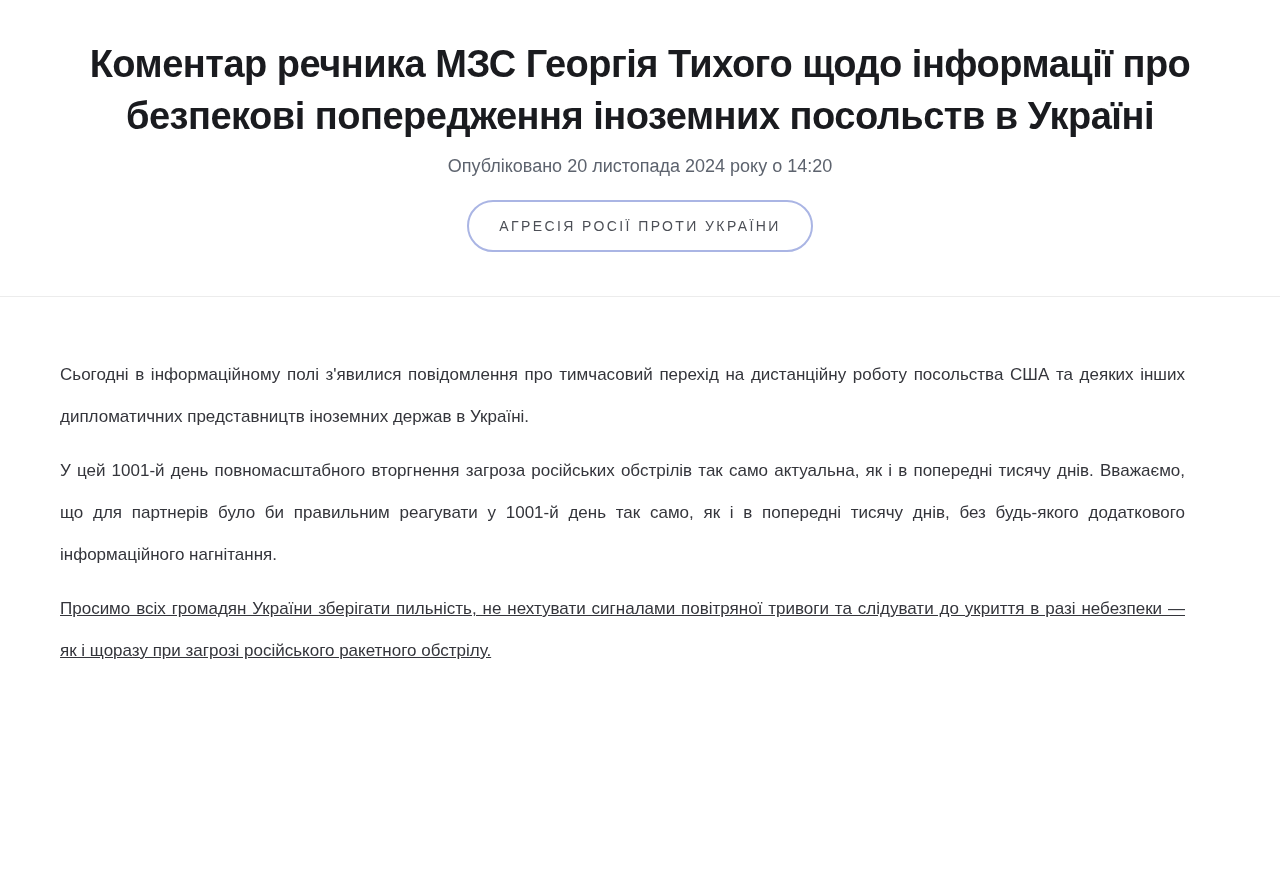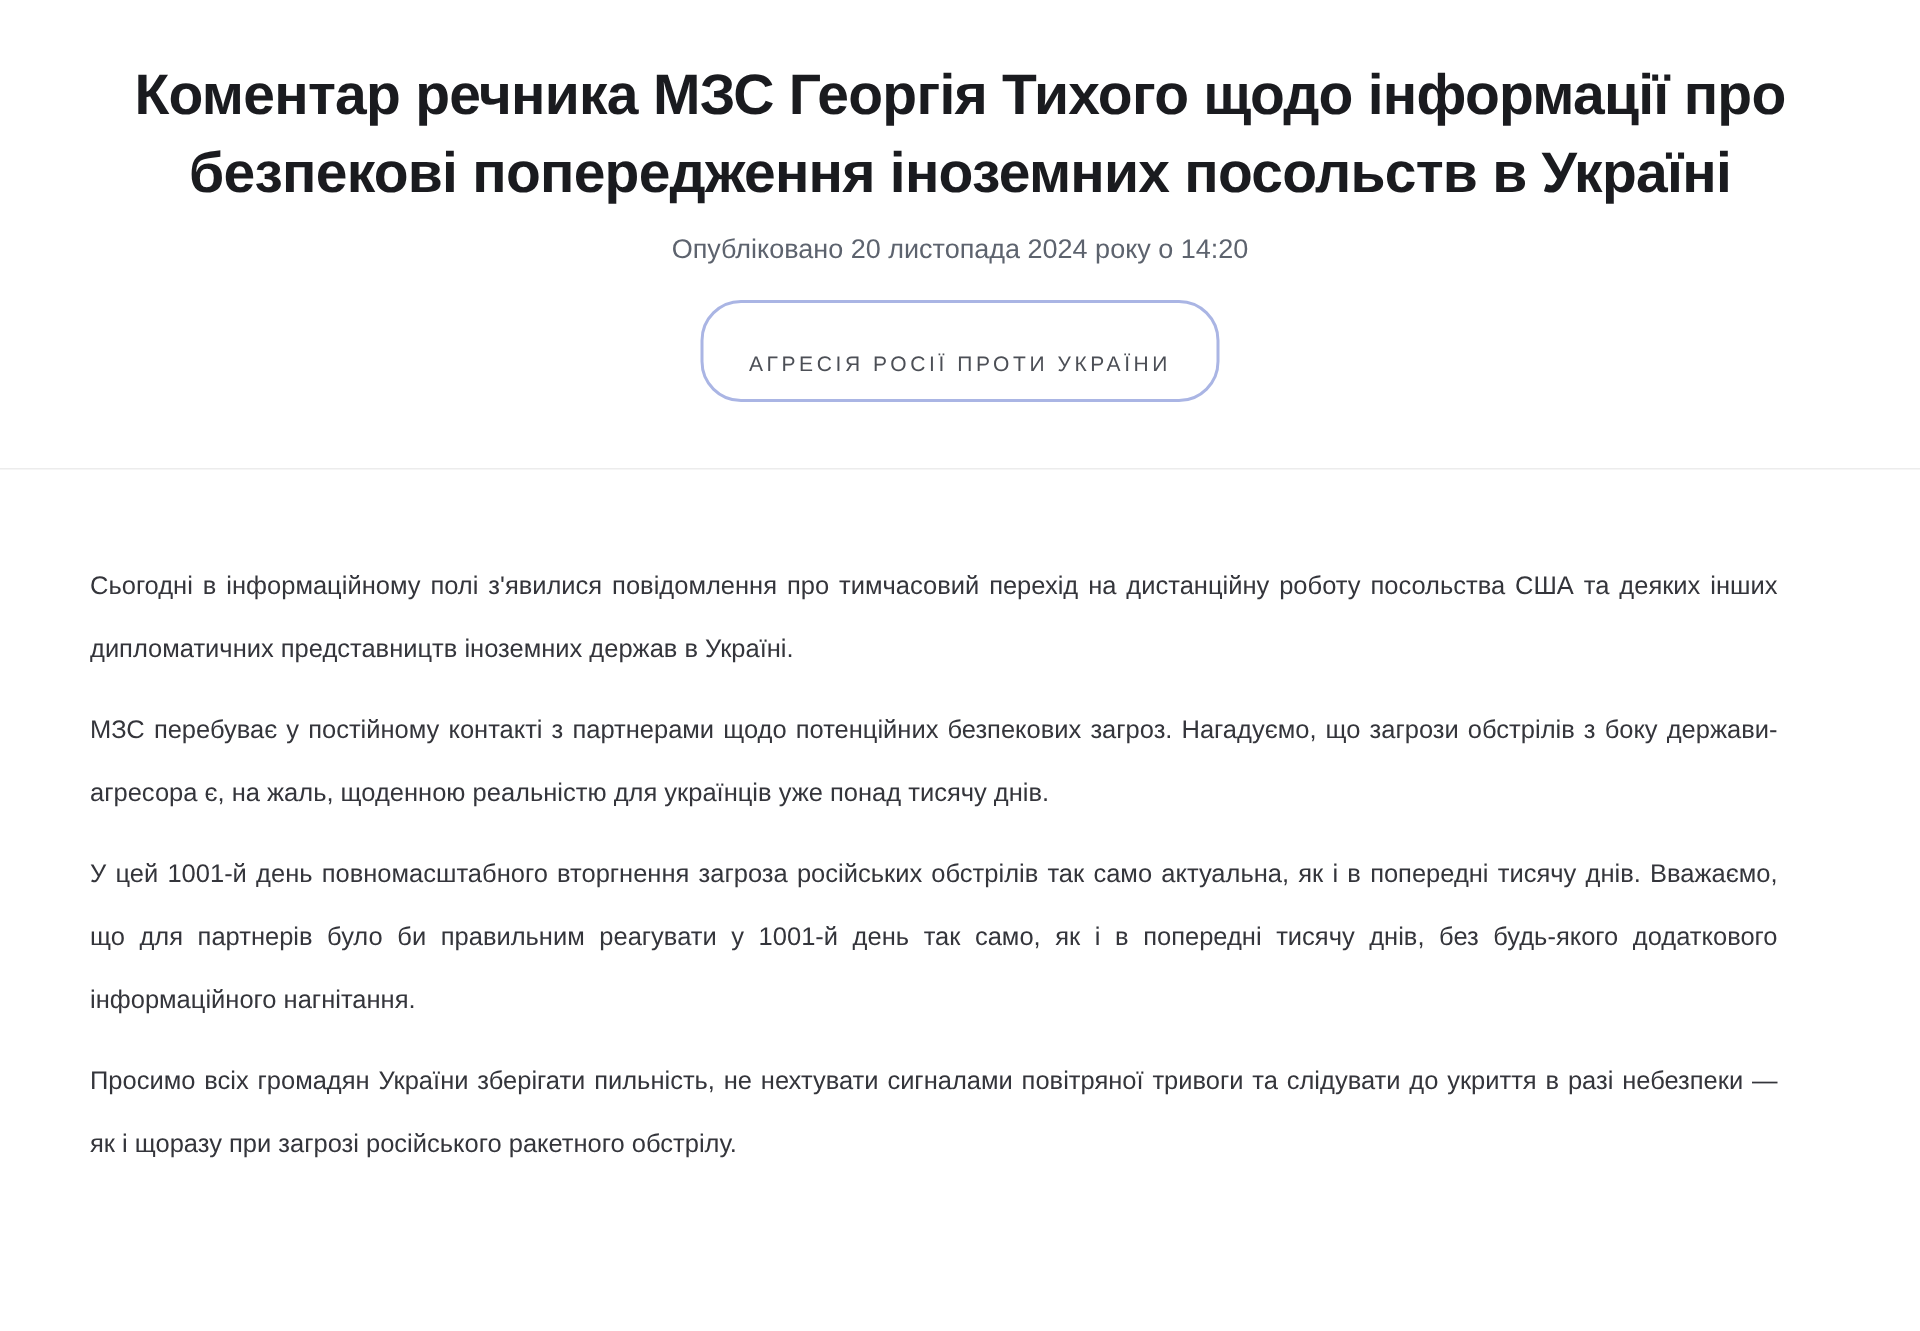--- a/index.html
+++ b/index.html
@@ -43,21 +43,21 @@
 
   .tag-wrap {
     margin-top: 22px;
   }
 
   .topic-tag {
     display: inline-block;
     background: #ffffff;
     border: 2px solid #aab5e4;
     border-radius: 27px;
-    padding: 32px 30px 15px 30px;
+    padding: 16px 30px 15px 30px;
     font-family: "Liberation Sans", sans-serif;
     font-size: 14px;
     line-height: 17px;
     letter-spacing: 2.4px;
     text-transform: uppercase;
     color: #4c4f56;
     cursor: pointer;
   }
 
   
@@ -76,20 +76,21 @@
   .article-body p {
     font-size: 17px;
     line-height: 42px;
     color: #34353b;
     text-align: justify;
     margin-bottom: 12px;
   }
 
   .article-body p:last-child {
     margin-bottom: 0;
+    text-decoration: underline;
   }
 </style>
 </head>
 <body>
 
 <main class="page">
 
   <header class="article-header">
     <h1 class="article-title">Коментар речника МЗС Георгія Тихого щодо інформації про безпекові попередження іноземних посольств в Україні</h1>
 
@@ -97,18 +98,17 @@
 
     <div class="tag-wrap">
       <button class="topic-tag">АГРЕСІЯ РОСІЇ ПРОТИ УКРАЇНИ</button>
     </div>
   </header>
 
   <hr class="section-divider">
 
   <section class="article-body">
     <p>Сьогодні в інформаційному полі з'явилися повідомлення про тимчасовий перехід на дистанційну роботу посольства США та деяких інших дипломатичних представництв іноземних держав в Україні.</p>
-    <p>МЗС перебуває у постійному контакті з партнерами щодо потенційних безпекових загроз. Нагадуємо, що загрози обстрілів з боку держави-агресора є, на жаль, щоденною реальністю для українців уже понад тисячу днів.</p>
     <p>У цей 1001-й день повномасштабного вторгнення загроза російських обстрілів так само актуальна, як і в попередні тисячу днів. Вважаємо, що для партнерів було би правильним реагувати у 1001-й день так само, як і в попередні тисячу днів, без будь-якого додаткового інформаційного нагнітання.</p>
     <p>Просимо всіх громадян України зберігати пильність, не нехтувати сигналами повітряної тривоги та слідувати до укриття в разі небезпеки — як і щоразу при загрозі російського ракетного обстрілу.</p>
   </section>
 
 </main>
 
 </body></html>

